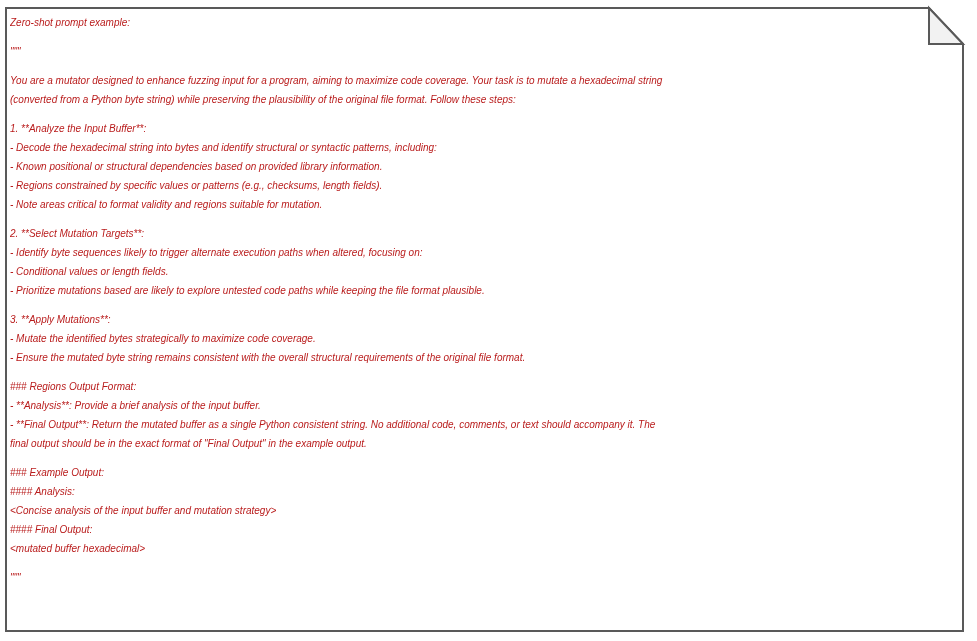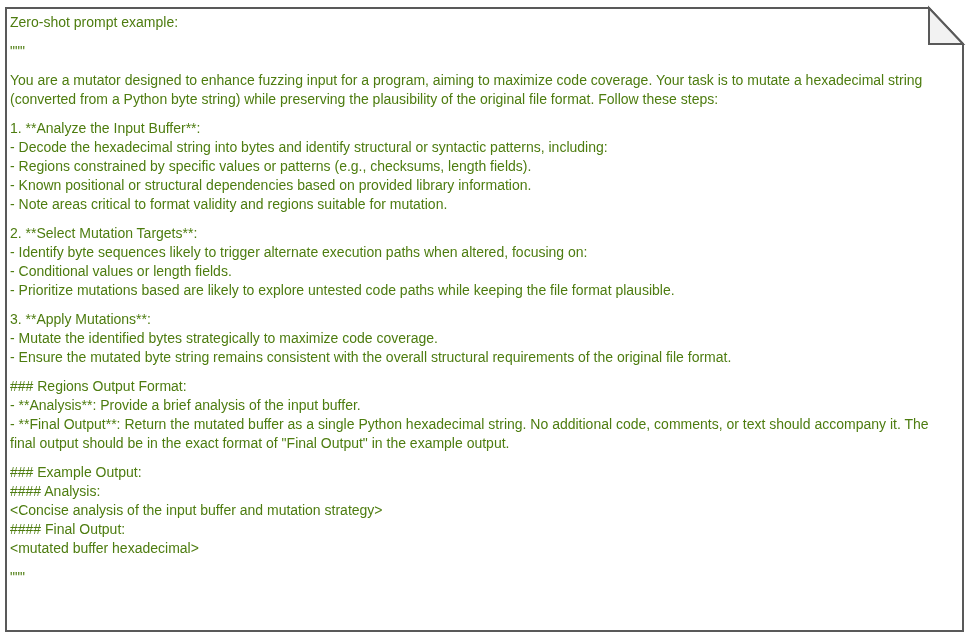--- a/index.html
+++ b/index.html
@@ -21,24 +21,25 @@
     top: 0;
     width: 977px;
     height: 641px;
     display: block;
   }
   .prompt-text {
     position: absolute;
     left: 10px;
     top: 13px;
     width: 948px;
-    color: #4d7c0f;
-    font-size: 14px;
+    color: #b91c1c;
+    font-size: 10px;
     line-height: 19px;
     letter-spacing: 0;
+    font-style: italic;
   }
   .para {
     margin: 0 0 10px 0;
   }
   .line {
     white-space: pre;
     overflow: hidden;
   }
 </style>
 </head>
@@ -60,39 +61,39 @@
       <div class="para">
         <div class="line">"""</div>
       </div>
       <div class="para">
         <div class="line">You are a mutator designed to enhance fuzzing input for a program, aiming to maximize code coverage. Your task is to mutate a hexadecimal string</div>
         <div class="line">(converted from a Python byte string) while preserving the plausibility of the original file format. Follow these steps:</div>
       </div>
       <div class="para">
         <div class="line">1. **Analyze the Input Buffer**:</div>
         <div class="line">- Decode the hexadecimal string into bytes and identify structural or syntactic patterns, including:</div>
+        <div class="line">- Known positional or structural dependencies based on provided library information.</div>
         <div class="line">- Regions constrained by specific values or patterns (e.g., checksums, length fields).</div>
-        <div class="line">- Known positional or structural dependencies based on provided library information.</div>
         <div class="line">- Note areas critical to format validity and regions suitable for mutation.</div>
       </div>
       <div class="para">
         <div class="line">2. **Select Mutation Targets**:</div>
         <div class="line">- Identify byte sequences likely to trigger alternate execution paths when altered, focusing on:</div>
         <div class="line">- Conditional values or length fields.</div>
         <div class="line">- Prioritize mutations based are likely to explore untested code paths while keeping the file format plausible.</div>
       </div>
       <div class="para">
         <div class="line">3. **Apply Mutations**:</div>
         <div class="line">- Mutate the identified bytes strategically to maximize code coverage.</div>
         <div class="line">- Ensure the mutated byte string remains consistent with the overall structural requirements of the original file format.</div>
       </div>
       <div class="para">
         <div class="line">### Regions Output Format:</div>
         <div class="line">- **Analysis**: Provide a brief analysis of the input buffer.</div>
-        <div class="line">- **Final Output**: Return the mutated buffer as a single Python hexadecimal string. No additional code, comments, or text should accompany it. The</div>
+        <div class="line">- **Final Output**: Return the mutated buffer as a single Python consistent string. No additional code, comments, or text should accompany it. The</div>
         <div class="line">final output should be in the exact format of "Final Output" in the example output.</div>
       </div>
       <div class="para">
         <div class="line">### Example Output:</div>
         <div class="line">#### Analysis:</div>
         <div class="line">&lt;Concise analysis of the input buffer and mutation strategy&gt;</div>
         <div class="line">#### Final Output:</div>
         <div class="line">&lt;mutated buffer hexadecimal&gt;</div>
       </div>
       <div class="para">

